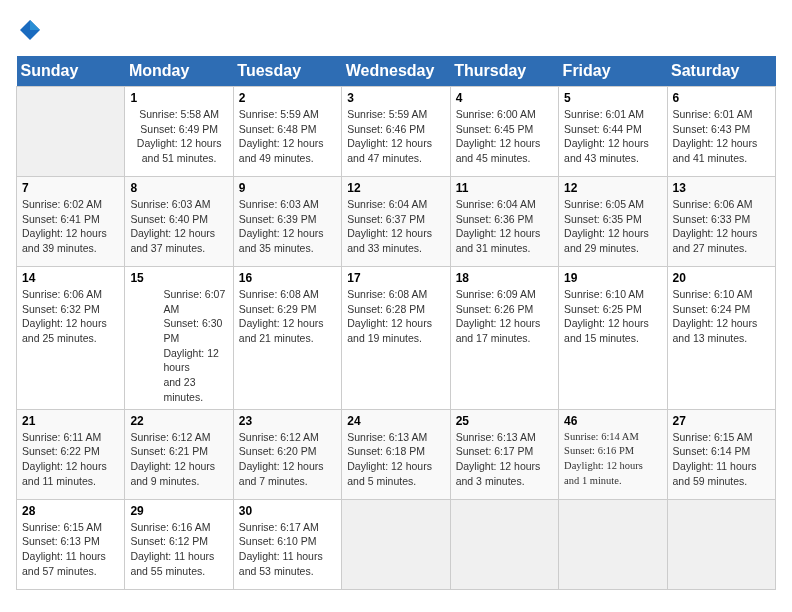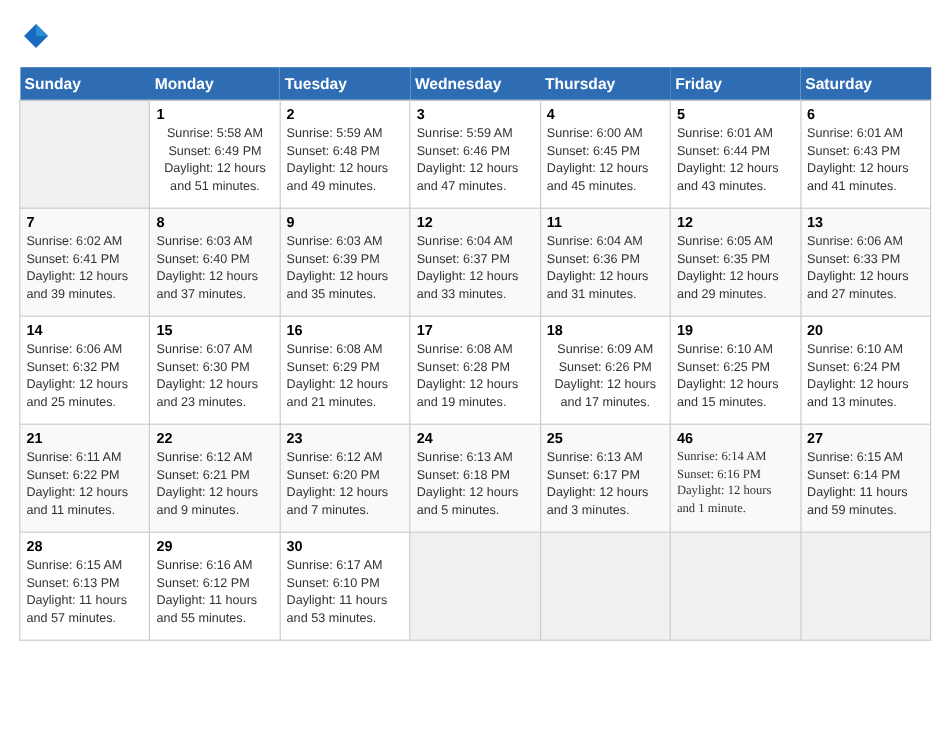--- a/index.html
+++ b/index.html
@@ -47,21 +47,21 @@
     .calendar {
       width: 100%;
       border-collapse: collapse;
       font-size: 11px;
     }
     .calendar th {
       background: #2e6db4;
       color: #fff;
       padding: 6px 4px;
       text-align: left;
-      font-size: 13px;
+      font-size: 16px;
       font-weight: bold;
     }
     .calendar td {
       border: 1px solid #ccc;
       vertical-align: top;
       padding: 4px 5px;
       width: 108px;
       min-height: 80px;
       height: 90px;
     }
@@ -218,42 +218,42 @@
       <tr>
         <td>
           <span class="day-number">14</span>
           <div class="day-info" style="white-space: pre-line;">Sunrise: 6:06 AM
 Sunset: 6:32 PM
 Daylight: 12 hours
 and 25 minutes.</div>
         </td>
         <td>
           <span class="day-number">15</span>
-          <div class="day-info" style="white-space: pre-line;">Sunrise: 6:07 AM
+          <div class="day-info" style="white-space: pre-line; margin-left: 33px;">Sunrise: 6:07 AM
 Sunset: 6:30 PM
 Daylight: 12 hours
 and 23 minutes.</div>
         </td>
         <td>
           <span class="day-number">16</span>
           <div class="day-info" style="white-space: pre-line;">Sunrise: 6:08 AM
 Sunset: 6:29 PM
 Daylight: 12 hours
 and 21 minutes.</div>
         </td>
         <td>
           <span class="day-number">17</span>
           <div class="day-info" style="white-space: pre-line;">Sunrise: 6:08 AM
 Sunset: 6:28 PM
 Daylight: 12 hours
 and 19 minutes.</div>
         </td>
         <td>
           <span class="day-number">18</span>
-          <div class="day-info" style="white-space: pre-line; text-align: center;">Sunrise: 6:09 AM
+          <div class="day-info" style="white-space: pre-line;">Sunrise: 6:09 AM
 Sunset: 6:26 PM
 Daylight: 12 hours
 and 17 minutes.</div>
         </td>
         <td>
           <span class="day-number">19</span>
           <div class="day-info" style="white-space: pre-line;">Sunrise: 6:10 AM
 Sunset: 6:25 PM
 Daylight: 12 hours
 and 15 minutes.</div>

